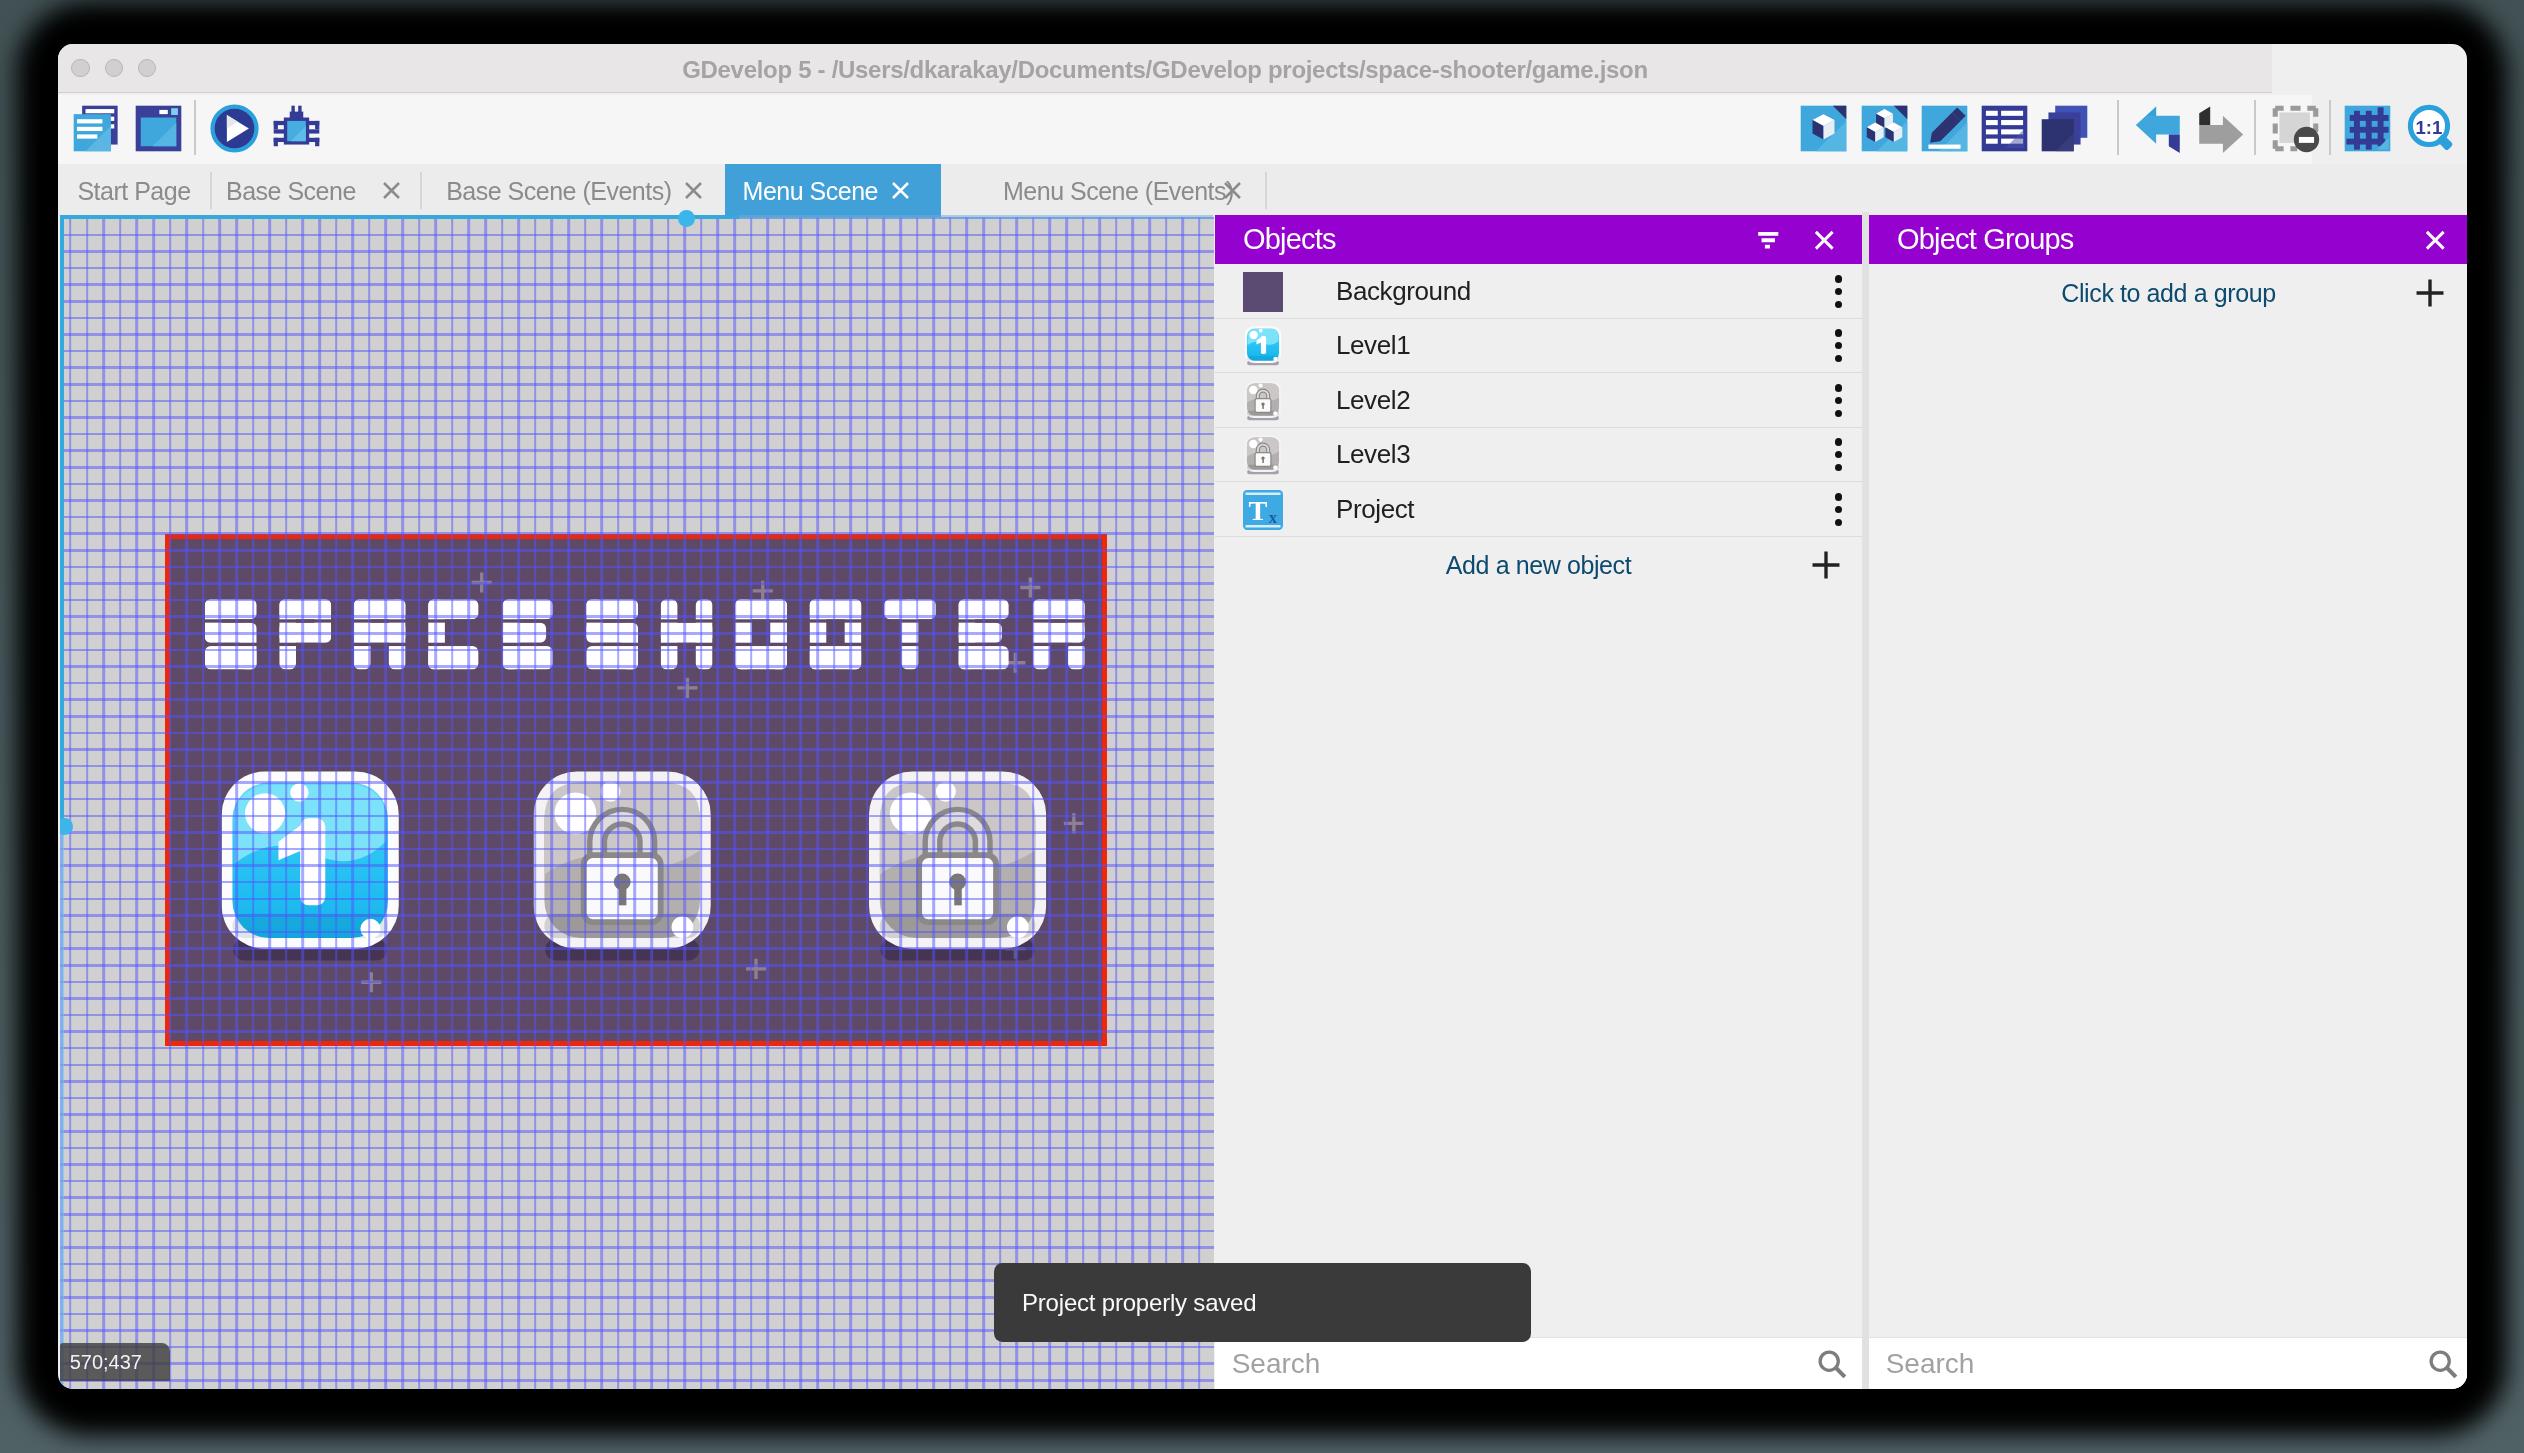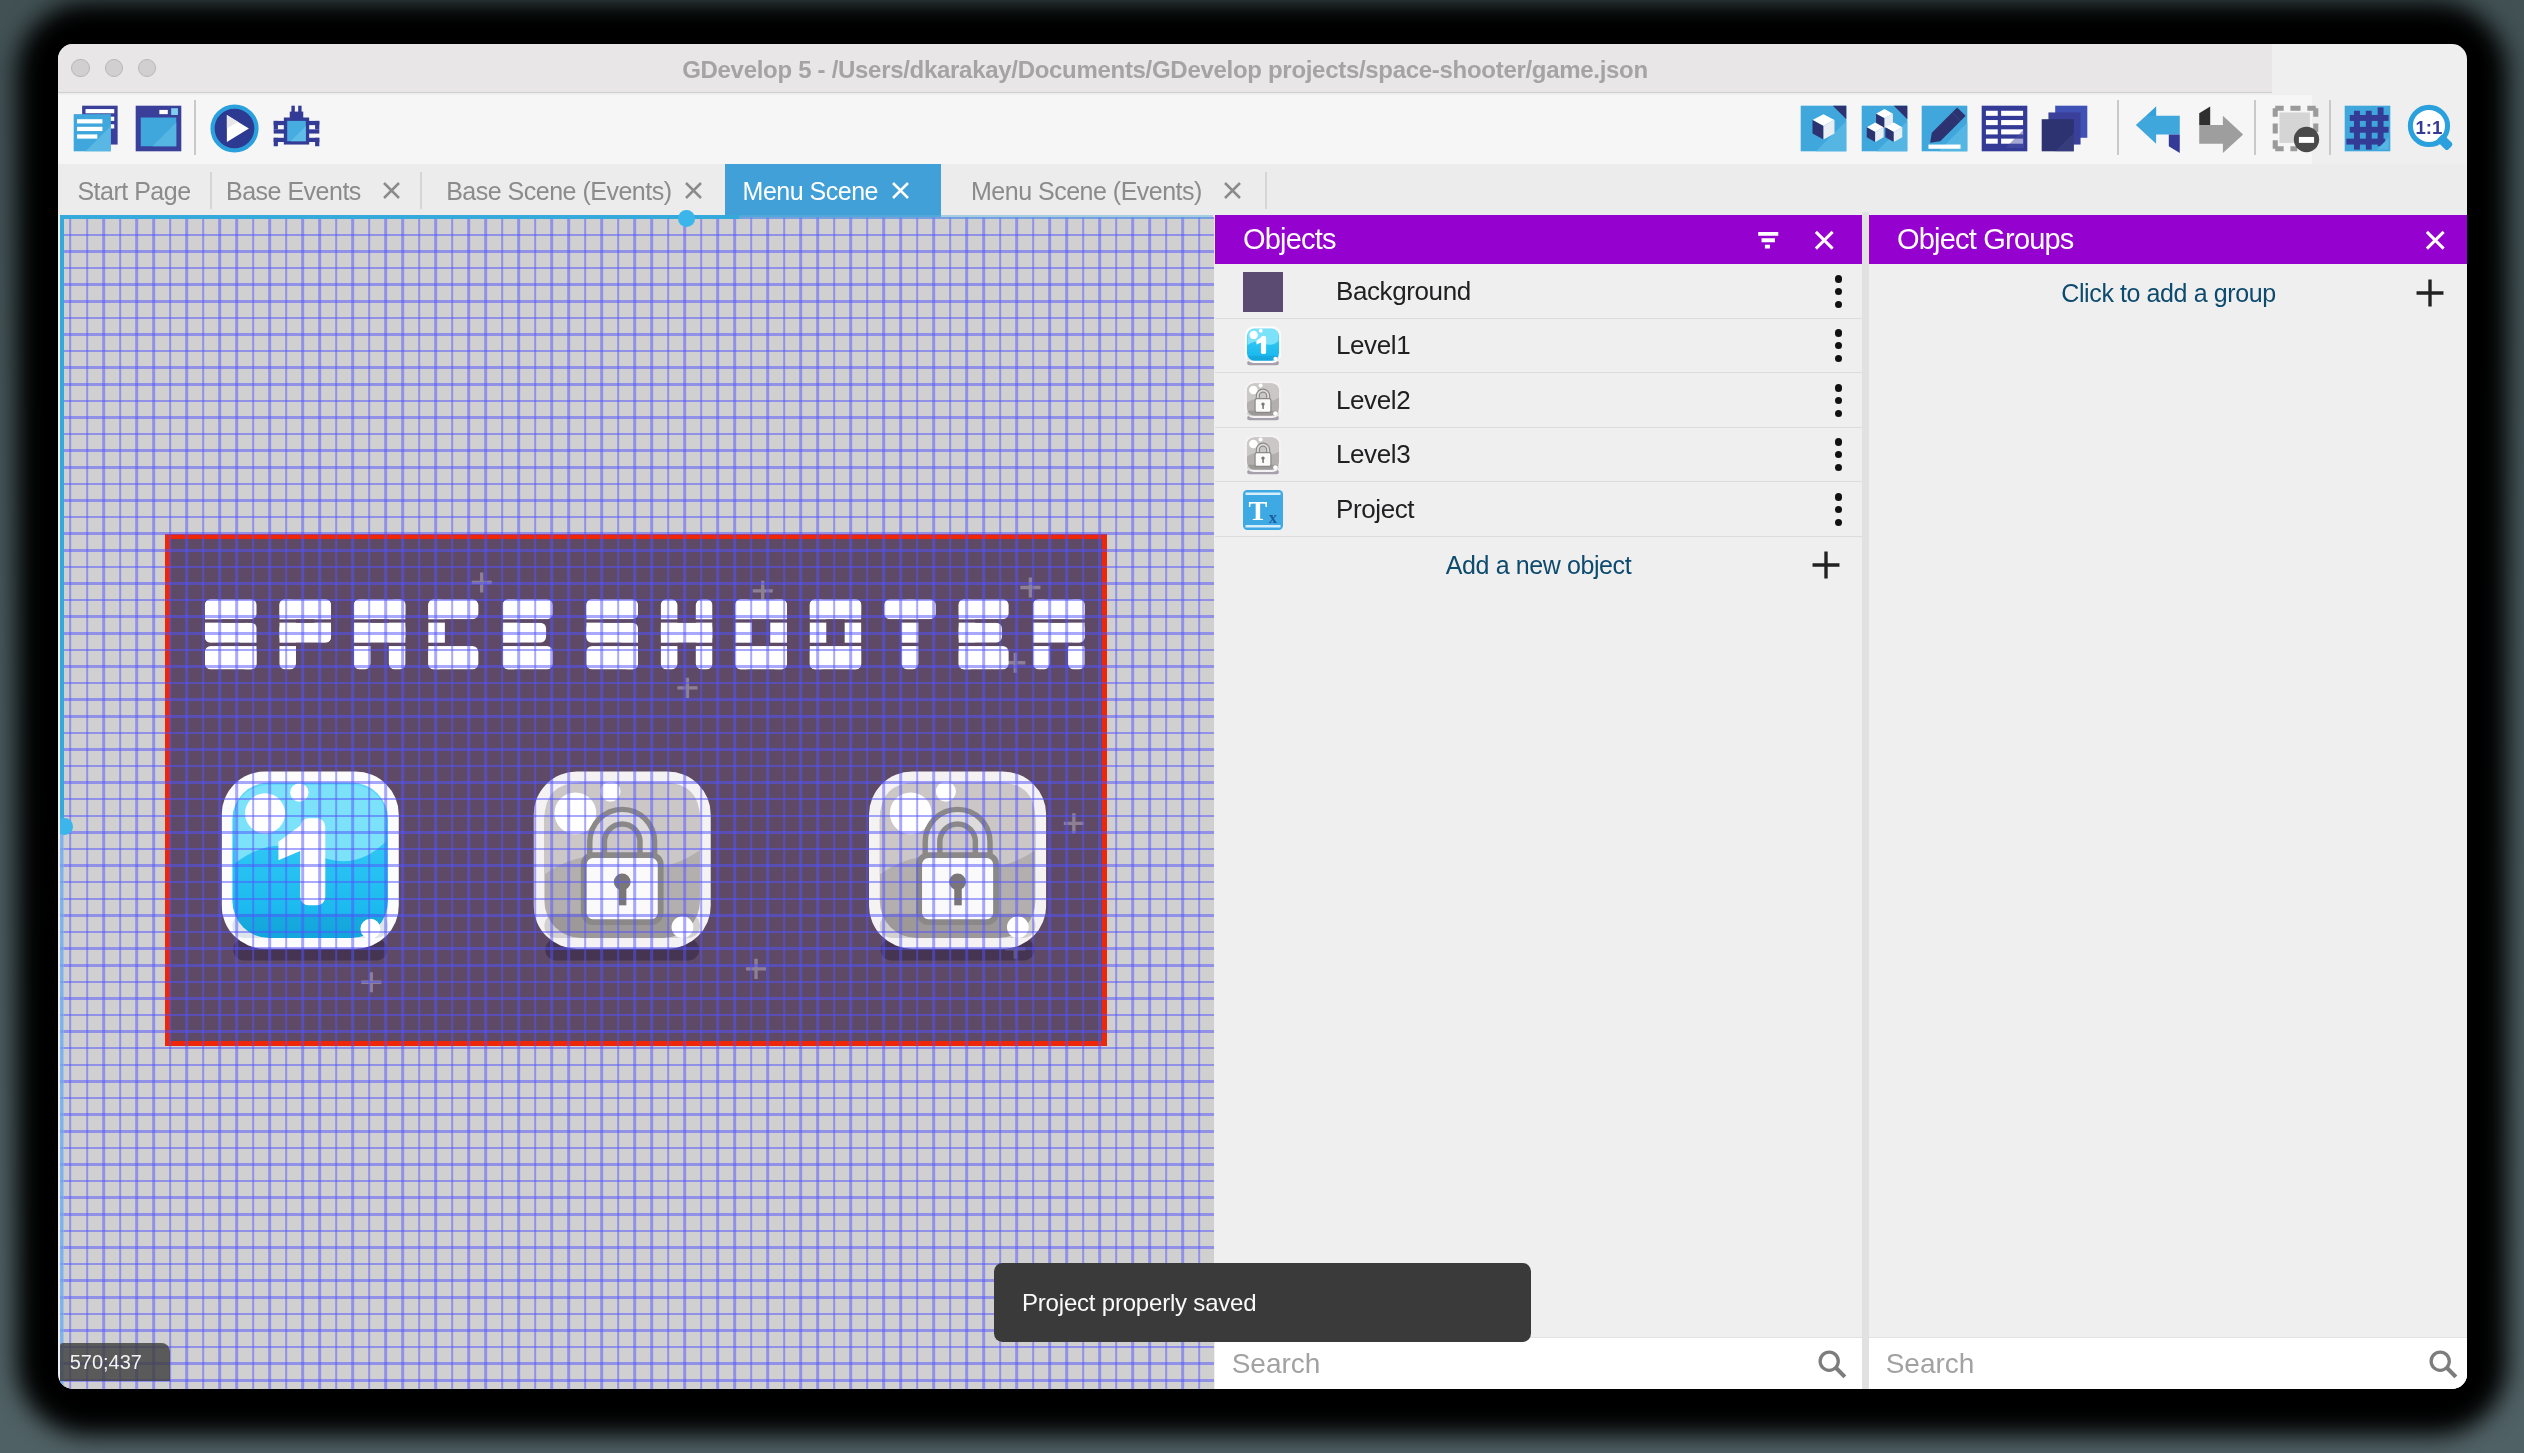--- a/index.html
+++ b/index.html
@@ -288,29 +288,29 @@
     <svg class="tbi" style="left:2349px" viewBox="0 0 58 58">
       <circle cx="26" cy="26" r="22" fill="#fff" stroke="#2aa0dc" stroke-width="6"></circle>
       <rect x="36" y="40" width="18" height="11" rx="3" transform="rotate(45 45 45)" fill="#2aa0dc"></rect>
       <text x="26" y="35" font-size="22" font-weight="bold" fill="#333b96" text-anchor="middle" font-family="Liberation Sans, sans-serif">1:1</text>
     </svg>
   </div>
   <div id="tabbar">
     <div id="tabactive"></div>
     <div class="tab" style="left:0;width:152px;text-align:center">Start Page</div>
     <div class="tab" style="left:152px;width:210px">
-        <span style="position:absolute;left:16px">Base Events</span>
+        <span style="position:absolute;left:16px">Base Scene</span>
       </div>
     <div class="tab" style="left:374px;width:340px">
         <span style="position:absolute;left:14.2px">Base Scene (Events)</span>
       </div>
     <div class="tab" style="left:667px;width:216px;color:#fff">
         <span style="position:absolute;left:17.6px">Menu Scene</span>
       </div>
-    <div class="tab" style="left:898px;width:319px">
+    <div class="tab" style="left:930px;width:319px">
         <span style="position:absolute;left:15px">Menu Scene (Events)</span>
       </div>
     <div class="tsep" style="left:152px"></div>
     <div class="tsep" style="left:362px"></div>
     <div class="tsep" style="left:1207px"></div>
     <svg class="tabx" style="left:321px" viewBox="0 0 30 30">
         <path d="M6 6 L24 24 M24 6 L6 24" stroke="#8b8b8b" stroke-width="3"></path>
       </svg>
     <svg class="tabx" style="left:623px" viewBox="0 0 30 30">
         <path d="M6 6 L24 24 M24 6 L6 24" stroke="#8b8b8b" stroke-width="3"></path>

